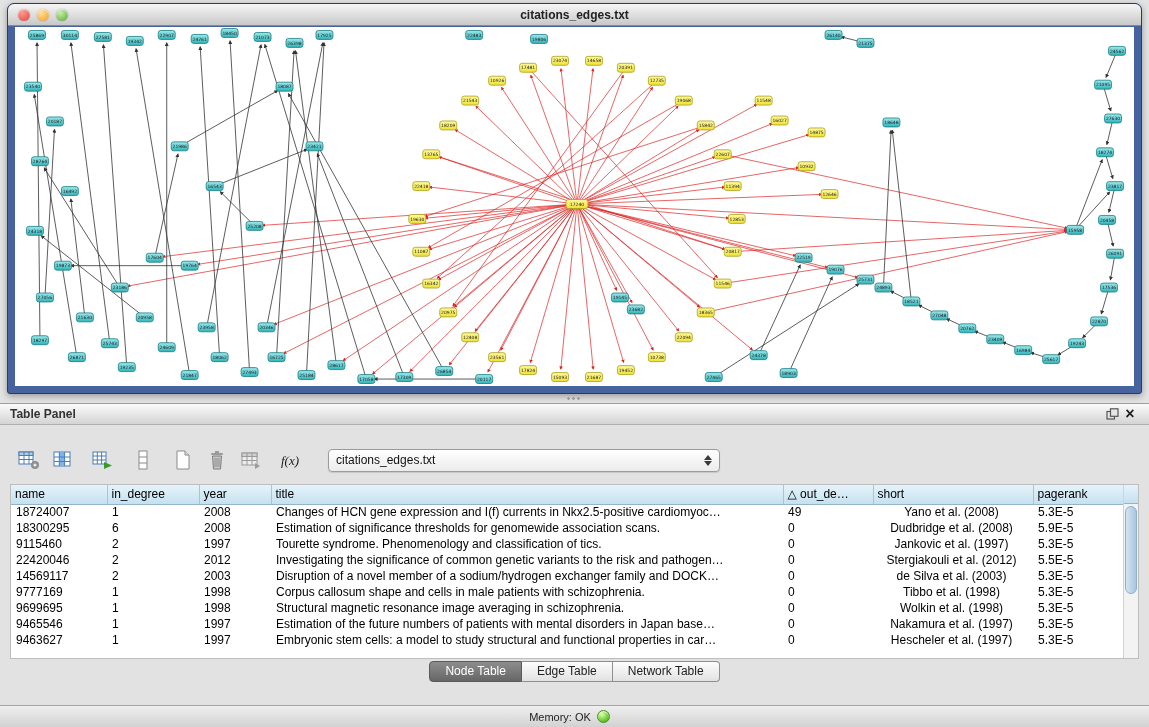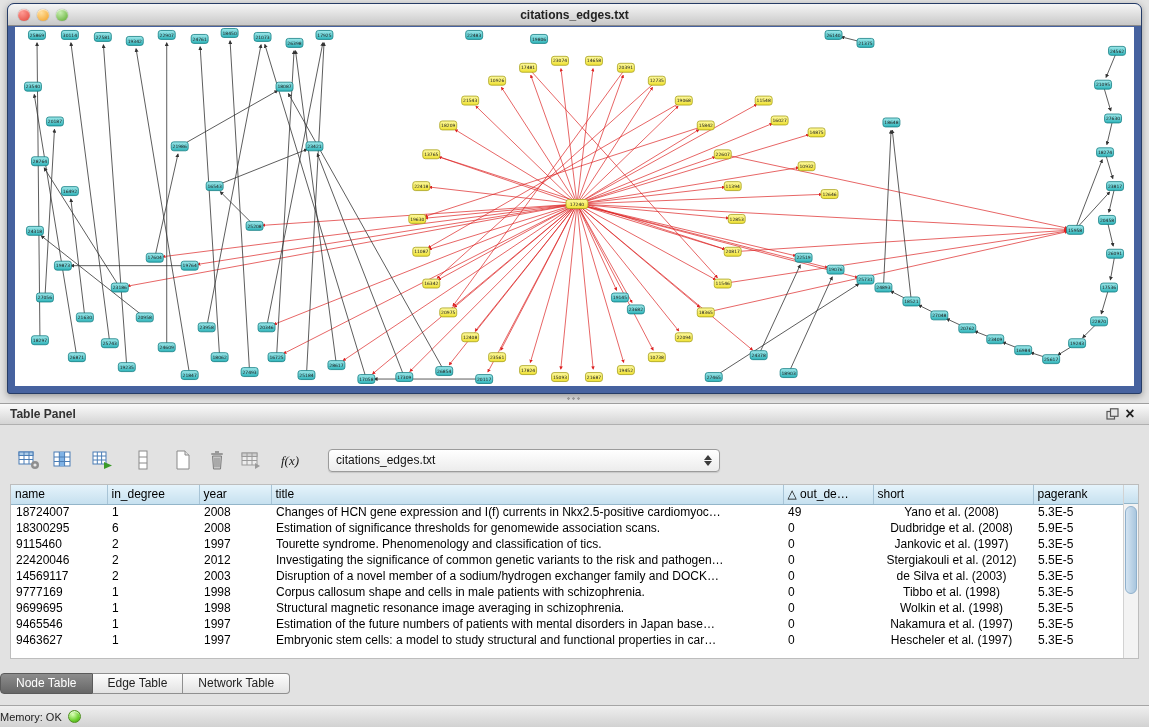--- a/index.html
+++ b/index.html
@@ -68,32 +68,32 @@
     overflow:hidden; white-space:nowrap; cursor:pointer; }
   tbody td { height:16px; padding:0 8px 0 5px; white-space:nowrap; overflow:hidden; color:#000; }
   td.al-c { text-align:center; }
   .vscroll { position:absolute; top:0; right:0; bottom:0; width:15px;
     background:#f3f3f3; border-left:1px solid #d2d2d2; }
   .vthumb { position:absolute; top:21px; left:1px; width:12px; height:88px; border-radius:6px;
     background:linear-gradient(90deg,#d4e4f2,#a9c6de); border:1px solid #8fb0cc; cursor:pointer; }
   .vcap { position:absolute; top:0; left:0; right:0; height:19px;
     background:linear-gradient(#e5f3fb,#c6e0ef); border-bottom:1px solid #93b5c9; }
 
-  .tabs { position:absolute; left:0; bottom:11px; width:100%; display:flex; }
+  .tabs { position:absolute; left:0; bottom:23px; width:100%; display:flex; justify-content:center; }
   .tab { height:21px; line-height:19px; padding:0 15px; font-size:12px;
     border:1px solid #8f8f8f; border-left:none; color:#222;
     background:linear-gradient(#fdfdfd,#e2e2e2); cursor:pointer; }
   .tab:first-child { border-left:1px solid #8f8f8f; border-radius:4px 0 0 4px; }
   .tab:last-child  { border-radius:0 4px 4px 0; }
   .tab.active { background:linear-gradient(#8d8d8d,#666666); color:#fff; border-color:#5a5a5a; }
 
   
   .statusbar { position:absolute; left:0; bottom:0; width:100%; height:22px;
     background:linear-gradient(#efefef,#d2d2d2); border-top:1px solid #a5a5a5;
-    display:flex; align-items:center; justify-content:flex-start; gap:6px;
+    display:flex; align-items:center; justify-content:center; gap:6px;
     padding-right:10px; font-size:11px; color:#222; }
   .mem-dot { width:13px; height:13px; border-radius:50%;
     background:radial-gradient(circle at 35% 30%, #dcffb8, #6ccf2e 60%, #3f9a10);
     border:1px solid #4e8f1f; box-shadow:inset 0 1px 1px rgba(255,255,255,.7); }
 </style>
 </head>
 <body>
 
 <div class="net-window">
   <div class="titlebar">

